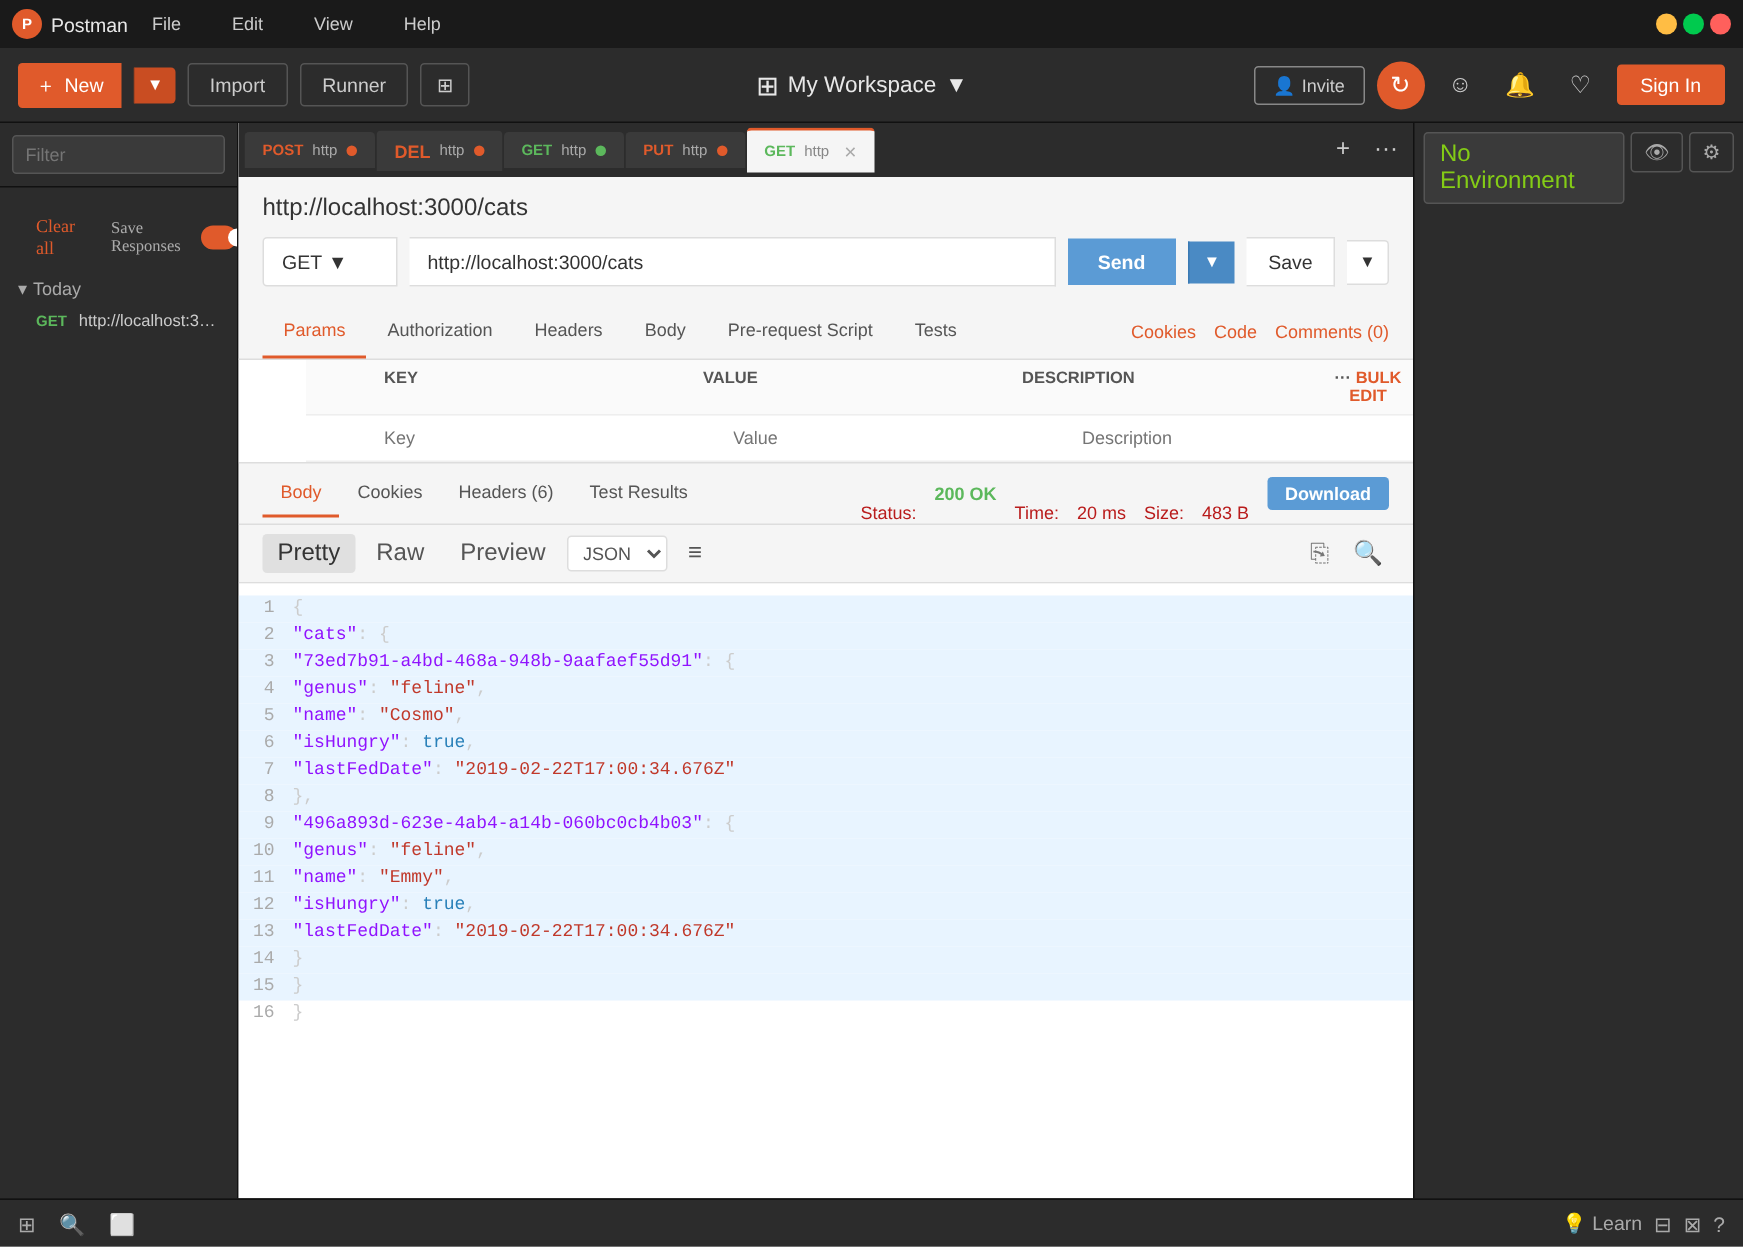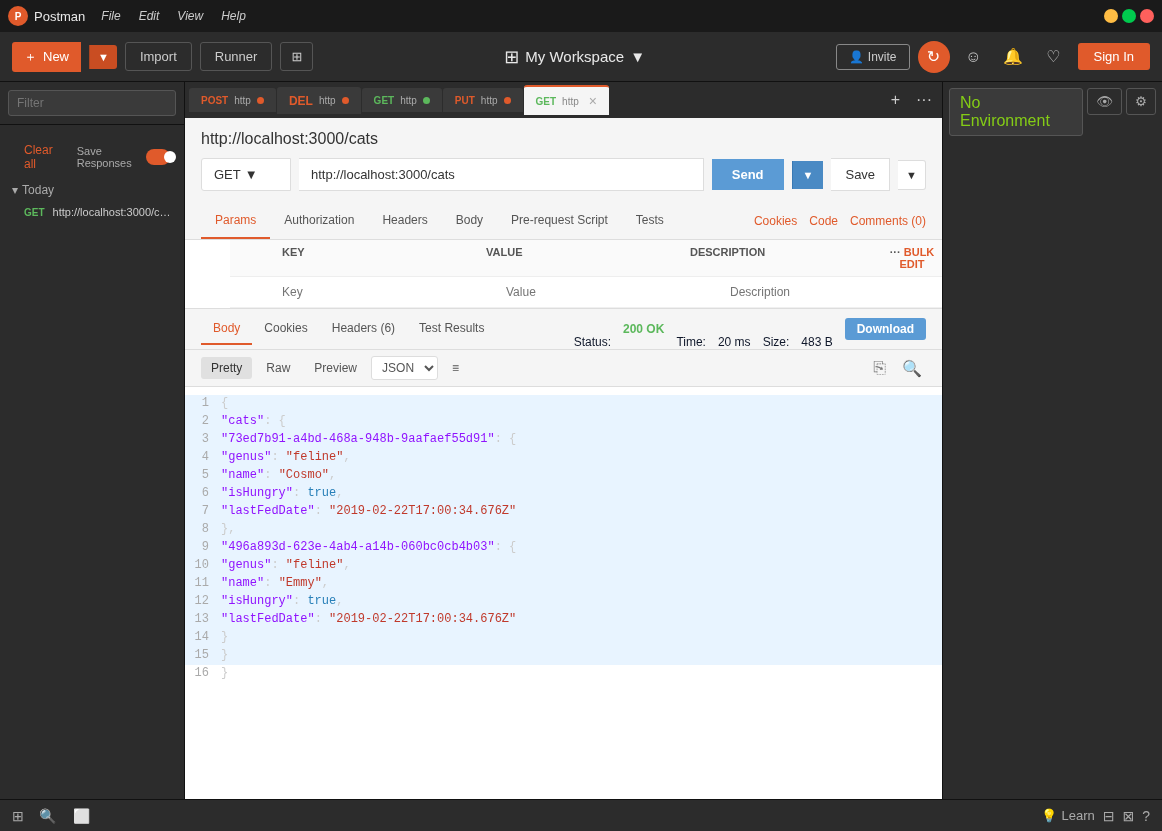--- a/index.html
+++ b/index.html
@@ -3,21 +3,21 @@
   <meta charset="utf-8">
   <style>
     * { box-sizing: border-box; margin: 0; padding: 0; }
     body { font-family: -apple-system, BlinkMacSystemFont, 'Segoe UI', sans-serif; font-size: 12px; background: #1a1a1a; color: #ccc; height: 831px; overflow: hidden; display: flex; flex-direction: column; }
 
     
     .titlebar { background: #1a1a1a; height: 32px; display: flex; align-items: center; justify-content: space-between; padding: 0 8px; flex-shrink: 0; }
     .titlebar-left { display: flex; align-items: center; gap: 8px; }
     .titlebar-logo { display: flex; align-items: center; gap: 6px; color: #e8e8e8; font-size: 13px; }
     .logo-icon { width: 20px; height: 20px; background: #e05a2b; border-radius: 50%; display: flex; align-items: center; justify-content: center; color: white; font-size: 10px; font-weight: bold; }
-    .titlebar-menu { display: flex; gap: 2px; font-style: italic; }
+    .titlebar-menu { display: flex; gap: 18px; }
     .titlebar-menu span { color: #ccc; font-size: 12px; padding: 2px 8px; cursor: pointer; }
     .titlebar-controls { display: flex; gap: 4px; }
     .win-btn { width: 14px; height: 14px; border-radius: 50%; border: none; cursor: pointer; }
     .win-minimize { background: #ffbd44; }
     .win-maximize { background: #00ca4e; }
     .win-close { background: #ff605c; }
 
     
     .toolbar { background: #2c2c2c; height: 50px; display: flex; align-items: center; padding: 0 12px; gap: 8px; flex-shrink: 0; border-bottom: 1px solid #111; }
     .btn-new { background: #e05a2b; border: none; color: white; padding: 6px 12px; border-radius: 3px 0 0 3px; cursor: pointer; font-size: 13px; display: flex; align-items: center; gap: 6px; }
@@ -30,34 +30,34 @@
     .toolbar-right { display: flex; align-items: center; gap: 8px; }
     .btn-invite { background: transparent; border: 1px solid #888; color: #ccc; padding: 5px 12px; border-radius: 3px; cursor: pointer; font-size: 12px; display: flex; align-items: center; gap: 4px; }
     .icon-btn { background: transparent; border: none; color: #ccc; width: 32px; height: 32px; border-radius: 50%; cursor: pointer; display: flex; align-items: center; justify-content: center; font-size: 16px; }
     .icon-btn-sync { background: #e05a2b; border-radius: 50%; }
     .btn-signin { background: #e05a2b; border: none; color: white; padding: 6px 16px; border-radius: 3px; cursor: pointer; font-size: 13px; }
 
     
     .content { display: flex; flex: 1; overflow: hidden; }
 
     
-    .sidebar { width: 185px; background: #2c2c2c; border-right: 1px solid #111; display: flex; flex-direction: column; flex-shrink: 0; }
+    .sidebar { width: 159px; background: #2c2c2c; border-right: 1px solid #111; display: flex; flex-direction: column; flex-shrink: 0; }
     .sidebar-search { padding: 8px; border-bottom: 1px solid #111; }
     .search-input { width: 100%; background: #3a3a3a; border: 1px solid #555; border-radius: 3px; padding: 5px 8px; color: #ccc; font-size: 12px; outline: none; }
     .sidebar-tabs { display: flex; border-bottom: 1px solid #111; }
     .sidebar-tab { flex: 1; padding: 10px 0; text-align: center; cursor: pointer; color: #aaa; font-size: 13px; font-weight: 500; }
     .sidebar-tab.active { color: #e05a2b; border-bottom: 2px solid #e05a2b; }
     .sidebar-content { flex: 1; overflow-y: auto; padding: 8px 0; }
     .clear-all { color: #e05a2b; font-size: 12px; padding: 4px 12px; cursor: pointer; }
     .save-responses { display: flex; align-items: center; gap: 6px; padding: 4px 12px; font-size: 11px; color: #aaa; }
     .toggle { width: 32px; height: 16px; background: #555; border-radius: 8px; cursor: pointer; position: relative; }
     .toggle.on { background: #e05a2b; }
     .toggle::after { content: ''; position: absolute; width: 12px; height: 12px; background: white; border-radius: 50%; top: 2px; left: 2px; transition: left 0.2s; }
     .toggle.on::after { left: 18px; }
-    .sidebar-header-row { display: flex; align-items: center; justify-content: space-between; padding: 6px 12px 4px; }
+    .sidebar-header-row { display: flex; align-items: center; justify-content: space-between; padding: 6px 12px 4px; font-family: Liberation Serif, serif; }
     .today-label { color: #aaa; font-size: 12px; padding: 4px 12px; display: flex; align-items: center; gap: 4px; }
     .history-item { padding: 5px 12px 5px 24px; cursor: pointer; display: flex; align-items: center; gap: 8px; }
     .method-badge-small { font-size: 10px; font-weight: 700; color: #5cb85c; }
     .history-url { color: #ccc; font-size: 11px; white-space: nowrap; overflow: hidden; text-overflow: ellipsis; }
 
     
     .main { flex: 1; display: flex; flex-direction: column; background: #f5f5f5; overflow: hidden; }
 
     
     .tabs-bar { background: #2c2c2c; display: flex; align-items: center; padding: 0 4px; height: 36px; gap: 1px; flex-shrink: 0; }
@@ -104,26 +104,26 @@
     .params-row input { border: none; outline: none; padding: 8px 12px; font-size: 12px; color: #888; background: transparent; flex: 1; }
     .params-row-check { width: 40px; text-align: center; }
 
     
     .response-area { flex: 1; display: flex; flex-direction: column; overflow: hidden; }
     .response-tabs { display: flex; align-items: center; padding: 0 16px; background: #f5f5f5; border-top: 1px solid #ddd; border-bottom: 1px solid #ddd; flex-shrink: 0; }
     .response-tab { padding: 8px 12px; cursor: pointer; font-size: 12px; color: #555; border-bottom: 2px solid transparent; }
     .response-tab.active { color: #e05a2b; border-bottom: 2px solid #e05a2b; }
     .response-meta { margin-left: auto; display: flex; gap: 12px; align-items: center; font-size: 12px; }
     .status-ok { color: #5cb85c; font-weight: 600; }
-    .status-label { color: #0f172a; margin-top: 26px; }
+    .status-label { color: #b91c1c; margin-top: 26px; }
     .download-btn { background: #5b9bd5; color: white; border: none; padding: 4px 12px; border-radius: 3px; cursor: pointer; font-size: 12px; font-weight: bold; }
 
     
     .response-format-bar { display: flex; align-items: center; padding: 6px 16px; background: #f5f5f5; border-bottom: 1px solid #ddd; gap: 4px; flex-shrink: 0; }
-    .format-btn { padding: 4px 10px; border: none; background: transparent; cursor: pointer; font-size: 12px; color: #555; border-radius: 3px; }
+    .format-btn { padding: 4px 10px; border: none; background: transparent; cursor: pointer; font-size: 16px; color: #555; border-radius: 3px; }
     .format-btn.active { background: #e0e0e0; color: #333; }
     .format-select { background: white; border: 1px solid #ddd; padding: 3px 6px; font-size: 12px; color: #555; border-radius: 3px; cursor: pointer; }
     .format-right { margin-left: auto; display: flex; gap: 8px; }
     .fmt-icon-btn { background: transparent; border: none; color: #777; cursor: pointer; font-size: 16px; padding: 2px 4px; }
 
     
     .json-viewer { flex: 1; overflow-y: auto; background: white; padding: 8px 0; font-family: 'Courier New', monospace; font-size: 12px; }
     .json-line { display: flex; padding: 1px 0; min-height: 18px; }
     .line-num { width: 36px; text-align: right; color: #aaa; padding-right: 12px; user-select: none; flex-shrink: 0; }
     .line-content { flex: 1; }

